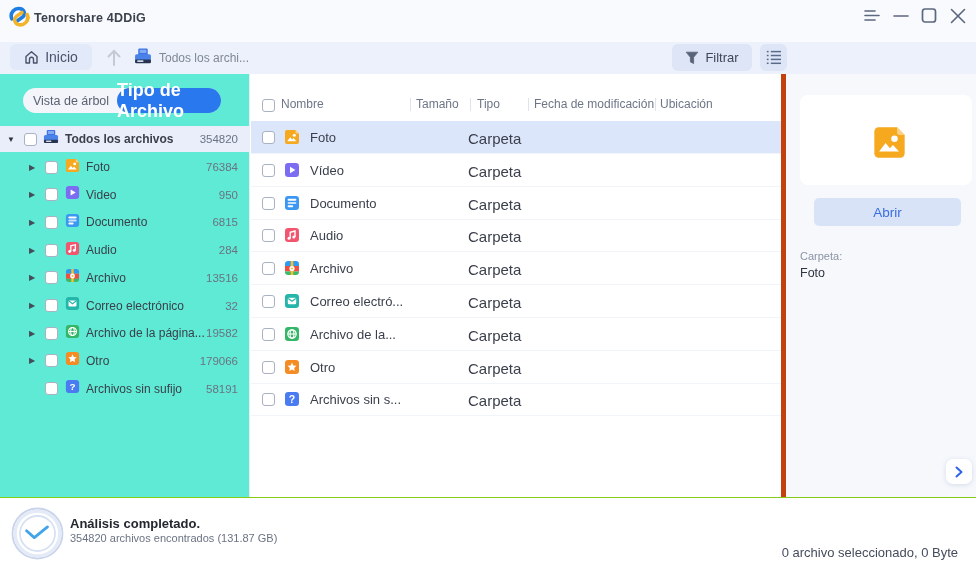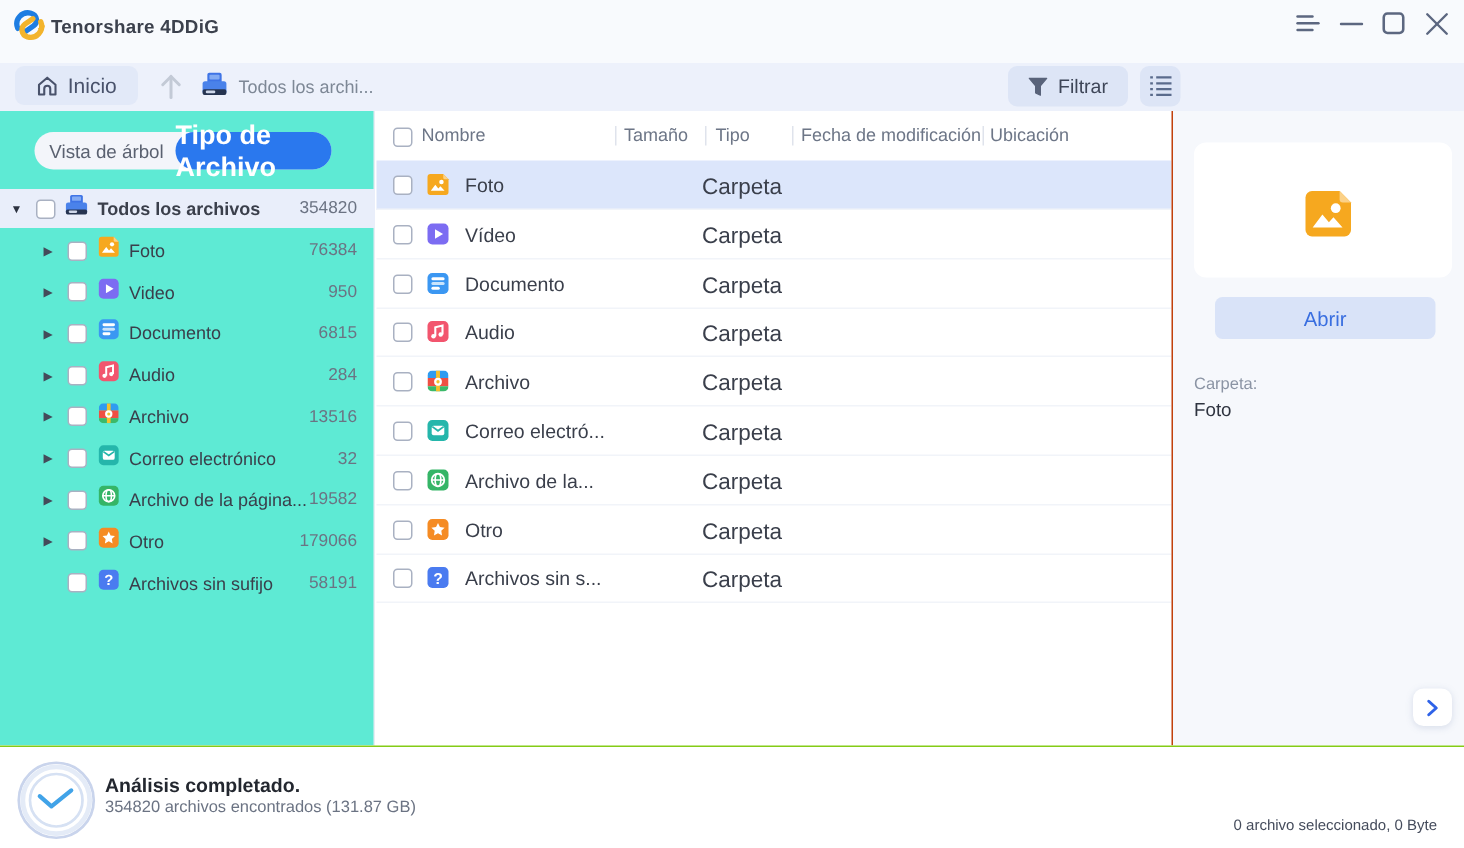--- a/index.html
+++ b/index.html
@@ -25,41 +25,41 @@
 .tab1{position:absolute;left:0;top:0;width:96px;height:25px;display:flex;align-items:center;justify-content:center;font-size:12.5px;color:#5a6170}
 .tab2{position:absolute;left:94px;top:0;width:104px;height:25px;background:#2a78ee;border-radius:13px;display:flex;align-items:center;justify-content:center;font-size:18px;color:#fff;font-weight:700}
 .trow{position:absolute;left:0;width:250px;height:26px;display:flex;align-items:center}
 .trow .arr{position:absolute;left:28px;width:8px;text-align:center}
 .trow .cb{position:absolute;left:45px}
 .trow .ic{position:absolute;left:64px}
 .trow .lb{position:absolute;left:86px;font-size:12px;color:#3a3f4b}
 .trow .ct{position:absolute;right:12px;font-size:11.5px;color:#6b7383}
 .allrow{background:#e9eefa}
 .cbx{width:13px;height:13px;border:1.5px solid #a9b1c2;border-radius:3px;background:#fff;display:inline-block}
-.tbl{position:absolute;left:251px;top:0;width:530px;height:423px;background:#fff}
+.tbl{position:absolute;left:251px;top:14px;width:530px;height:423px;background:#fff}
 .thead{position:absolute;left:0;top:0;width:530px;height:32px;color:#6d7687;font-size:12px}
 .thead .sep{position:absolute;top:10px;width:1px;height:13px;background:#dfe3ec}
 .rrow{position:absolute;left:0;width:530px;height:33px;border-bottom:1px solid #f1f4f9}
 .rrow .cb{position:absolute;left:11px;top:10px}
 .rrow .ic{position:absolute;left:32px;top:7px}
 .rrow .nm{position:absolute;left:59px;top:9px;font-size:13px;color:#3a3f4b}
 .rrow .tp{position:absolute;left:217px;top:9px;font-size:15px;color:#3a3f4b}
 .hl{background:#dce6fb}
-.rightpane{position:absolute;left:781px;top:0;width:195px;height:423px;background:#f6f8fc;border-left:1px solid #c2410c}
+.rightpane{position:absolute;left:781px;top:0;width:195px;height:423px;background:#f6f8fc;border-left:5px solid #c2410c}
 .pcard{position:absolute;left:14px;top:21px;width:172px;height:90px;background:#fff;border-radius:8px;display:flex;align-items:center;justify-content:center}
 .abrir{position:absolute;left:28px;top:124px;width:147px;height:28px;background:#d9e3f8;border-radius:5px;display:flex;align-items:center;justify-content:center;font-size:13.5px;color:#3a6fe0;font-weight:500}
 .carp1{position:absolute;left:14px;top:176px;font-size:11px;color:#8b94a4}
 .carp2{position:absolute;left:14px;top:192px;font-size:12.5px;color:#2f3440}
 .nextbtn{position:absolute;left:160px;top:385px;width:26px;height:25px;background:#fff;border-radius:7px;box-shadow:0 1px 5px rgba(120,140,180,.25);display:flex;align-items:center;justify-content:center}
 .bottombar{position:absolute;left:0;top:497px;width:976px;height:68px;background:#fff;border-top:1px solid #84cc16}
 .donecirc{position:absolute;left:10px;top:8px}
 .btitle{position:absolute;left:70px;top:18px;font-size:13px;font-weight:700;color:#23272f}
 .bsub{position:absolute;left:70px;top:34px;font-size:11px;color:#6b7383}
 .recbtn{position:absolute;left:862px;top:11px;width:96px;height:29px;background:#2e6bf2;border-radius:4px;display:flex;align-items:center;justify-content:center;color:#fff;font-size:13px}
-.bsel{position:absolute;right:18px;top:47px;font-size:10px;color:#454c5c}
+.bsel{position:absolute;right:18px;top:47px;font-size:13px;color:#454c5c}
 </style>
 </head>
 <body>
 
 <div class="titlebar">
   <svg class="logo" width="21" height="23" viewBox="0 0 26 28">
     <path d="M3.5 17 C0.5 9.5 7 2.5 14.5 4.5 C19.5 6 20.5 12 16.5 15 L10 19.5" fill="none" stroke="#1e7de2" stroke-width="4.4" stroke-linecap="round"></path>
     <path d="M22.5 11.5 C25.5 19 19 26 11.5 24 C6.5 22.5 5.5 16.5 9.5 13.5 L16 9" fill="none" stroke="#f3b42c" stroke-width="4.4" stroke-linecap="round"></path>
     <path d="M20 17 L26.2 14.3 L23.6 21 Z" fill="#f3b42c"></path>
   </svg>

